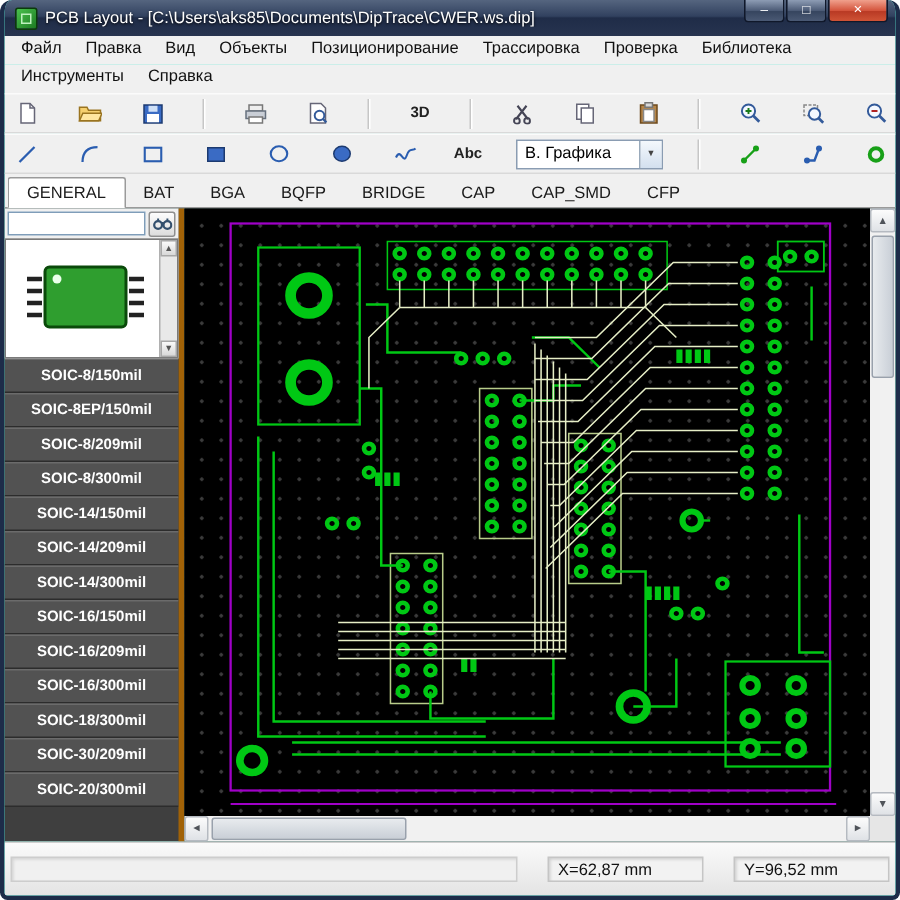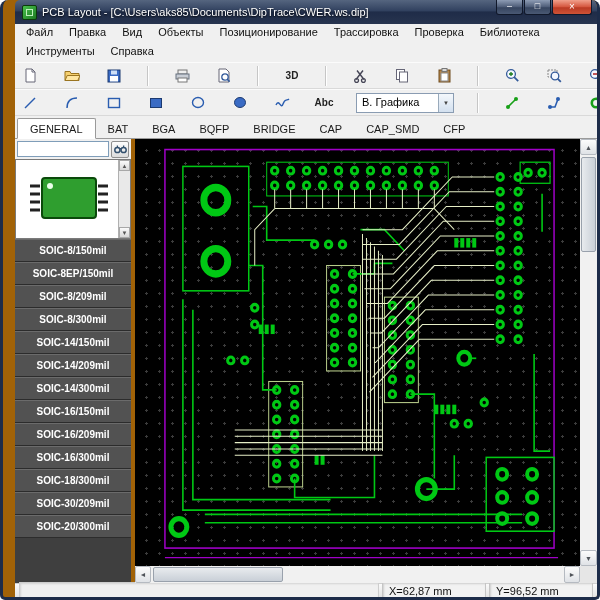--- a/index.html
+++ b/index.html
@@ -1,19 +1,19 @@
 <!DOCTYPE html>
 <html><head>
 <meta charset="utf-8">
 <style>
   *{margin:0;padding:0;box-sizing:border-box;}
   html,body{width:600px;height:600px;background:#fff;}
   body{font-family:"Liberation Sans",sans-serif;overflow:hidden;}
-  .window{width:600px;height:600px;display:flex;flex-direction:column;background:#a16207;
-    border:3px solid #1d2c49;border-top:none;border-radius:8px 8px 5px 5px;overflow:hidden;padding-left:12px;}
+  .window{width:600px;height:600px;display:flex;flex-direction:column;background:#5eead4;
+    border:3px solid #1d2c49;border-top:none;border-radius:8px 8px 5px 5px;overflow:hidden;}
   
   .titlebar{height:24px;flex:none;display:flex;align-items:center;padding:0 6px 0 7px;
     background:linear-gradient(180deg,#55657f 0%,#31415f 45%,#1f2c48 50%,#27344f 100%);
     border-radius:5px 5px 0 0;position:relative;}
   .app-icon{width:15px;height:15px;flex:none;margin-right:5px;border:1px solid #0c3a0c;border-radius:2px;
     background:linear-gradient(135deg,#49c24d,#1d7a22);position:relative;}
   .app-icon:after{content:"";position:absolute;left:3px;top:3px;right:3px;bottom:3px;border:1px solid #bdf0bd;}
   .title-text{color:#fff;font-size:11px;text-shadow:0 1px 2px #000;white-space:nowrap;overflow:hidden;flex:1;}
   .win-btns{display:flex;gap:1px;position:absolute;right:5px;top:0;}
   .win-btn{height:15px;border:1px solid #10182a;border-top:none;border-radius:0 0 3px 3px;
@@ -71,21 +71,21 @@
     background:linear-gradient(#fcfcfc,#dfe2e6);border:1px solid #b5bac1;border-radius:2px;}
   .vscroll .sbtn{height:16px;}
   .hscroll .sbtn{width:16px;}
   .track{flex:1;position:relative;}
   .vthumb{position:absolute;left:1px;right:1px;top:2px;height:95px;
     background:linear-gradient(90deg,#e8ebee,#c9cfd7);border:1px solid #99a1ac;border-radius:2px;}
   .hthumb{position:absolute;top:1px;bottom:1px;left:2px;width:130px;
     background:linear-gradient(180deg,#e8ebee,#c9cfd7);border:1px solid #99a1ac;border-radius:2px;}
   .corner{position:absolute;right:0;bottom:0;width:17px;height:17px;background:#e6e6e6;}
   
-  .statusbar{height:14px;flex:none;display:flex;align-items:center;gap:3px;padding:0 4px;
+  .statusbar{height:36px;flex:none;display:flex;align-items:center;gap:20px;padding:0 4px;
     background:linear-gradient(#fafafa,#e4e4e4);border-top:1px solid #cfcfcf;font-size:11px;color:#111;}
   .status-fill{flex:1;height:17px;border:1px solid #cdcdcd;box-shadow:inset 1px 1px 2px rgba(0,0,0,.12);background:#f0f0f0;}
   .status-cell{width:104px;height:17px;display:flex;align-items:center;padding:0 6px;flex:none;
     border:1px solid #c5c5c5;box-shadow:inset 1px 1px 2px rgba(0,0,0,.15);background:#f2f2f2;white-space:nowrap;}
 </style>
 </head>
 <body>
 
 <div class="window">
 

